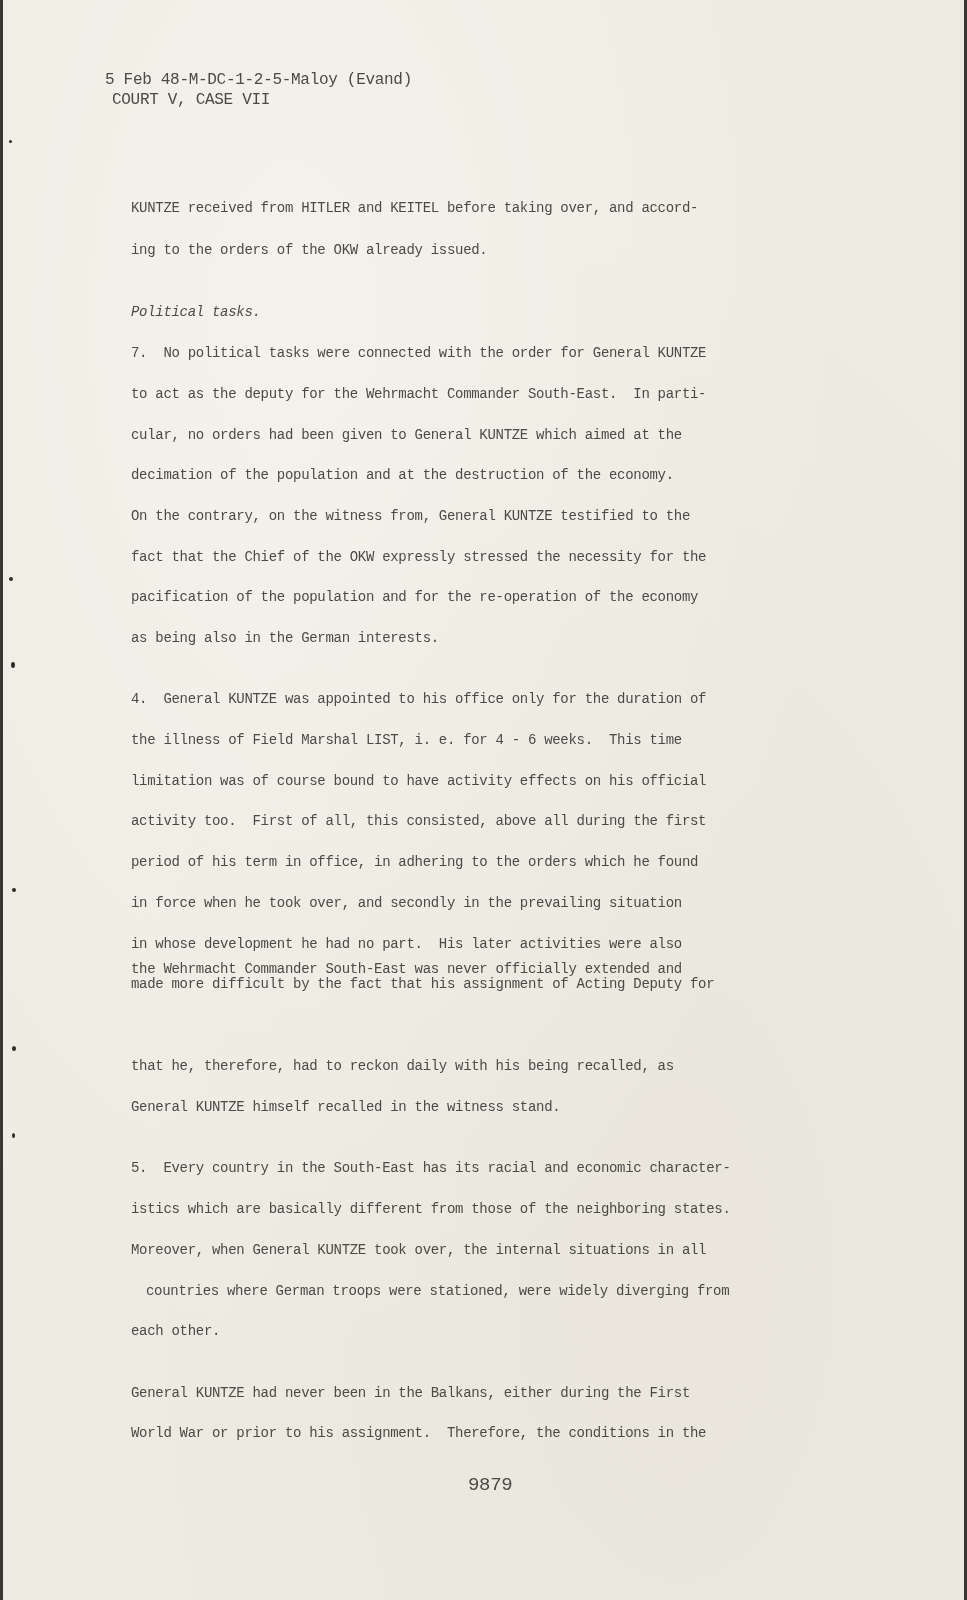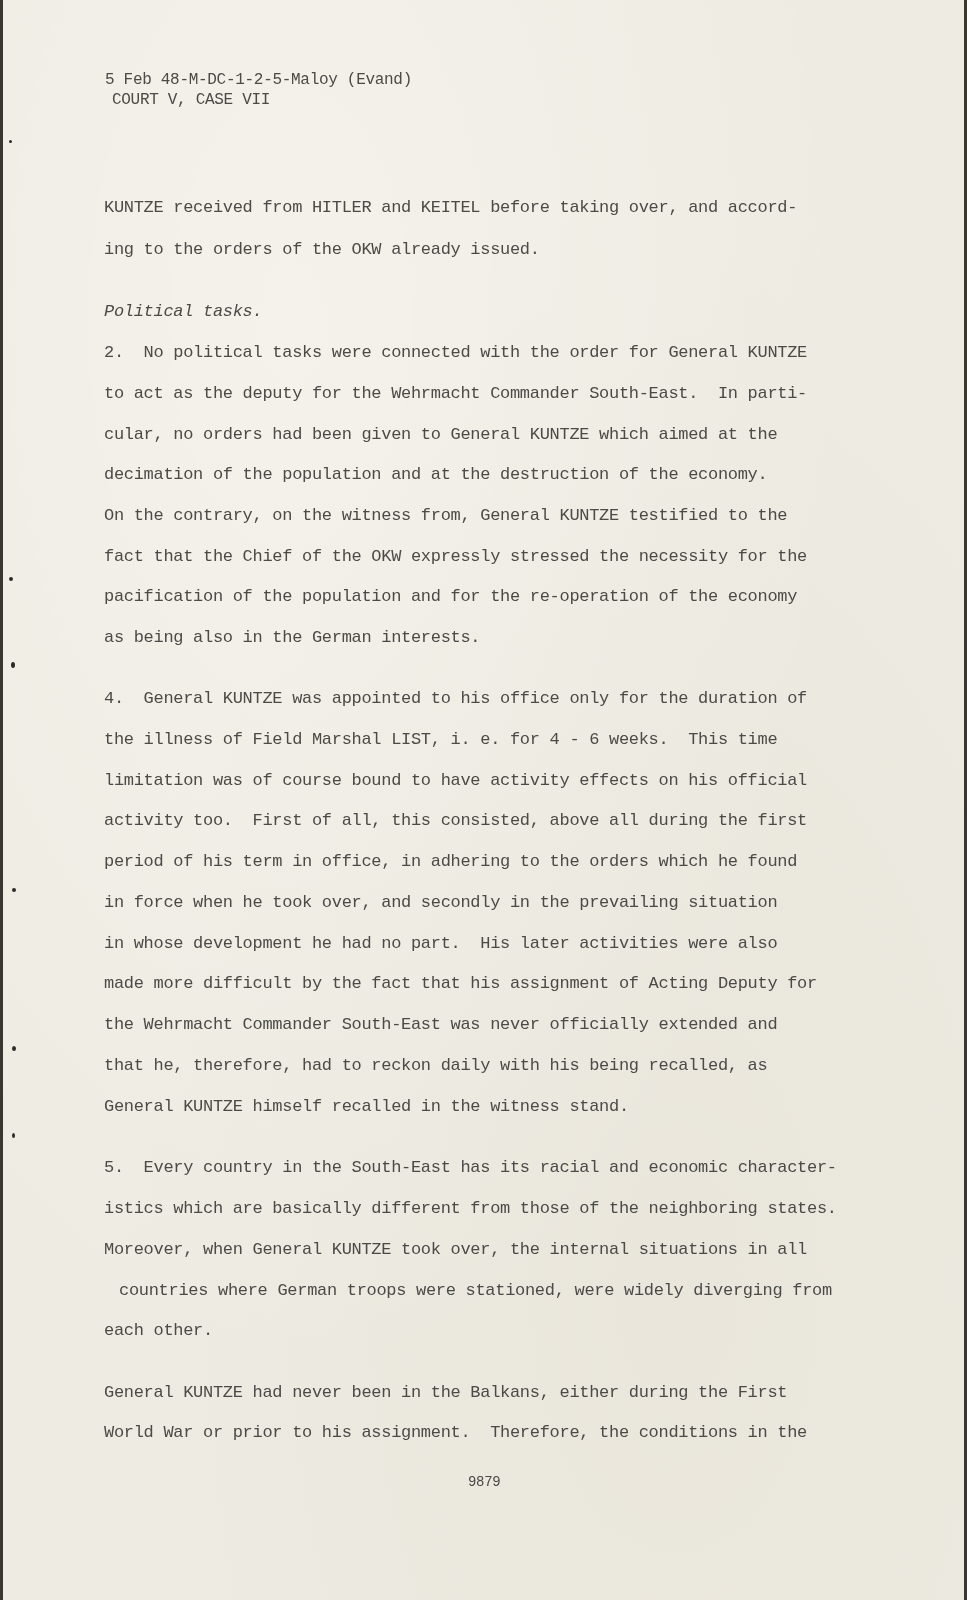--- a/index.html
+++ b/index.html
@@ -29,25 +29,26 @@
       font-family: "Liberation Mono", "DejaVu Sans Mono", monospace;
       color: #4b4a47;
       white-space: pre;
       letter-spacing: -0.3px;
     }
     .header-line {
       font-size: 16px;
       line-height: 20px;
     }
     .body-line {
-      font-size: 17px;
+      font-size: 14px;
       line-height: 20px;
+      margin-left: 27px;
     }
     .page-number {
-      font-size: 14px;
+      font-size: 19px;
     }
     .speck {
       position: absolute;
       background: #2e2b28;
       border-radius: 50%;
     }
   </style>
 </head>
 <body>
 
@@ -55,38 +56,38 @@
 
   <div class="tw header-line" style="left:102px; top:70px;">5 Feb 48-M-DC-1-2-5-Maloy (Evand)</div>
   <div class="tw header-line" style="left:102px; top:90px;margin-left:7px;">COURT V, CASE VII</div>
 
   <div>
     <div class="tw body-line" style="left:101px; top:198px;">KUNTZE received from HITLER and KEITEL before taking over, and accord-</div>
     <div class="tw body-line" style="left:101px; top:240px;">ing to the orders of the OKW already issued.</div>
 
     <div class="tw body-line" style="left:101px; top:302px;font-style:italic;">Political tasks.</div>
 
-    <div class="tw body-line" style="left:101px; top:343px;">2.  No political tasks were connected with the order for General KUNTZE</div>
+    <div class="tw body-line" style="left:101px; top:343px;">7.  No political tasks were connected with the order for General KUNTZE</div>
     <div class="tw body-line" style="left:101px; top:384px;">to act as the deputy for the Wehrmacht Commander South-East.  In parti-</div>
     <div class="tw body-line" style="left:101px; top:425px;">cular, no orders had been given to General KUNTZE which aimed at the</div>
     <div class="tw body-line" style="left:101px; top:465px;">decimation of the population and at the destruction of the economy.</div>
     <div class="tw body-line" style="left:101px; top:506px;">On the contrary, on the witness from, General KUNTZE testified to the</div>
     <div class="tw body-line" style="left:101px; top:547px;">fact that the Chief of the OKW expressly stressed the necessity for the</div>
     <div class="tw body-line" style="left:101px; top:587px;">pacification of the population and for the re-operation of the economy</div>
     <div class="tw body-line" style="left:101px; top:628px;">as being also in the German interests.</div>
 
     <div class="tw body-line" style="left:101px; top:689px;">4.  General KUNTZE was appointed to his office only for the duration of</div>
     <div class="tw body-line" style="left:101px; top:730px;">the illness of Field Marshal LIST, i. e. for 4 - 6 weeks.  This time</div>
     <div class="tw body-line" style="left:101px; top:771px;">limitation was of course bound to have activity effects on his official</div>
     <div class="tw body-line" style="left:101px; top:811px;">activity too.  First of all, this consisted, above all during the first</div>
     <div class="tw body-line" style="left:101px; top:852px;font-family:Liberation Mono, monospace;">period of his term in office, in adhering to the orders which he found</div>
     <div class="tw body-line" style="left:101px; top:893px;">in force when he took over, and secondly in the prevailing situation</div>
     <div class="tw body-line" style="left:101px; top:934px;">in whose development he had no part.  His later activities were also</div>
     <div class="tw body-line" style="left:101px; top:974px;">made more difficult by the fact that his assignment of Acting Deputy for</div>
-    <div class="tw body-line" style="left:101px; top:1015px;">the Wehrmacht Commander South-East was never officially extended and</div>
+    <div class="tw body-line" style="left:101px; top:959px;">the Wehrmacht Commander South-East was never officially extended and</div>
     <div class="tw body-line" style="left:101px; top:1056px;">that he, therefore, had to reckon daily with his being recalled, as</div>
     <div class="tw body-line" style="left:101px; top:1097px;">General KUNTZE himself recalled in the witness stand.</div>
 
     <div class="tw body-line" style="left:101px; top:1158px;">5.  Every country in the South-East has its racial and economic character-</div>
     <div class="tw body-line" style="left:101px; top:1199px;">istics which are basically different from those of the neighboring states.</div>
     <div class="tw body-line" style="left:101px; top:1240px;">Moreover, when General KUNTZE took over, the internal situations in all</div>
     <div class="tw body-line" style="left:116px; top:1281px;">countries where German troops were stationed, were widely diverging from</div>
     <div class="tw body-line" style="left:101px; top:1321px;">each other.</div>
 
     <div class="tw body-line" style="left:101px; top:1383px;">General KUNTZE had never been in the Balkans, either during the First</div>

